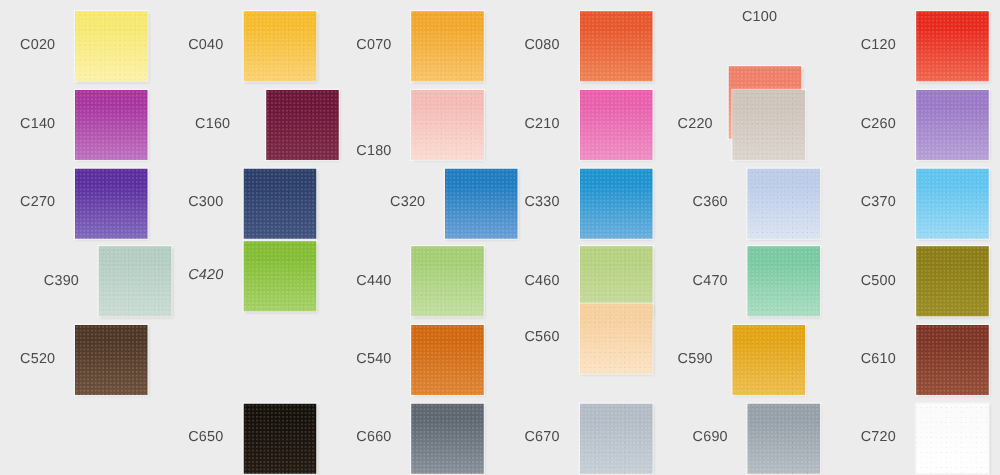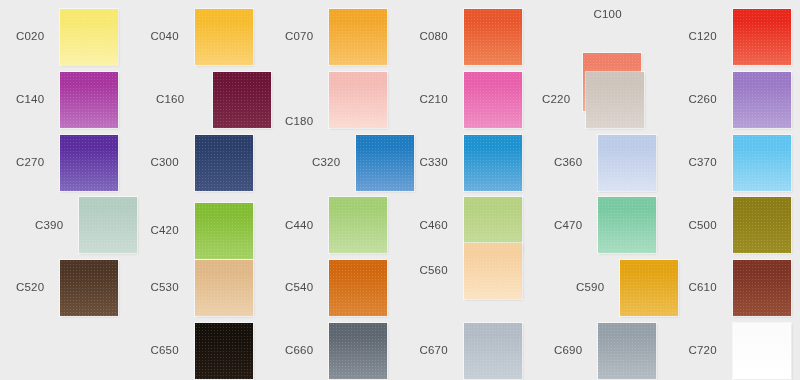--- a/index.html
+++ b/index.html
@@ -187,21 +187,21 @@
       <div class="swatch-chip-wrap">
         <div class="swatch-chip" style="background: linear-gradient(rgb(95, 196, 239) 0%, rgb(95, 196, 239) 22%, rgb(155, 217, 245) 100%);"></div>
       </div>
     </div>
     <div class="swatch-cell" style="left: 8px; top: 197.4px; margin-left: 19px;">
       <div class="swatch-label">C390</div>
       <div class="swatch-chip-wrap">
         <div class="swatch-chip" style="background: linear-gradient(rgb(180, 205, 195) 0%, rgb(180, 205, 195) 22%, rgb(202, 220, 212) 100%);"></div>
       </div>
     </div>
-    <div class="swatch-cell" style="left: 142.5px; top: 203px;">
+    <div class="swatch-cell" style="left: 142.5px; top: 193px; font-style: italic;">
       <div class="swatch-label">C420</div>
       <div class="swatch-chip-wrap">
         <div class="swatch-chip" style="background: linear-gradient(rgb(131, 189, 51) 0%, rgb(131, 189, 51) 22%, rgb(165, 209, 101) 100%);"></div>
       </div>
     </div>
     <div class="swatch-cell" style="left: 277px; top: 197.4px;">
       <div class="swatch-label">C440</div>
       <div class="swatch-chip-wrap">
         <div class="swatch-chip" style="background: linear-gradient(rgb(164, 206, 116) 0%, rgb(164, 206, 116) 22%, rgb(195, 222, 160) 100%);"></div>
       </div>
@@ -223,39 +223,33 @@
       <div class="swatch-chip-wrap">
         <div class="swatch-chip" style="background: linear-gradient(rgb(140, 125, 22) 0%, rgb(140, 125, 22) 22%, rgb(156, 141, 35) 100%);"></div>
       </div>
     </div>
     <div class="swatch-cell" style="left: 8px; top: 260.2px;">
       <div class="swatch-label">C520</div>
       <div class="swatch-chip-wrap">
         <div class="swatch-chip" style="background: linear-gradient(rgb(78, 54, 38) 0%, rgb(78, 54, 38) 22%, rgb(109, 81, 60) 100%);"></div>
       </div>
     </div>
-    <div class="swatch-cell" style="left: 142.5px; top: 260.2px;">
-      <div class="swatch-label">C530</div>
-      <div class="swatch-chip-wrap">
-        <div class="swatch-chip" style="background: linear-gradient(rgb(224, 184, 135) 0%, rgb(224, 184, 135) 22%, rgb(236, 208, 171) 100%);"></div>
-      </div>
-    </div>
     <div class="swatch-cell" style="left: 277px; top: 260.2px;">
       <div class="swatch-label">C540</div>
       <div class="swatch-chip-wrap">
         <div class="swatch-chip" style="background: linear-gradient(rgb(209, 104, 15) 0%, rgb(209, 104, 15) 22%, rgb(221, 133, 52) 100%);"></div>
       </div>
     </div>
     <div class="swatch-cell" style="left: 411.5px; top: 243px;">
       <div class="swatch-label">C560</div>
       <div class="swatch-chip-wrap">
         <div class="swatch-chip" style="background: linear-gradient(rgb(246, 207, 158) 0%, rgb(246, 207, 158) 22%, rgb(251, 227, 195) 100%);"></div>
       </div>
     </div>
-    <div class="swatch-cell" style="left: 568px; top: 260.2px;">
+    <div class="swatch-cell" style="left: 534px; top: 260.2px;">
       <div class="swatch-label">C590</div>
       <div class="swatch-chip-wrap">
         <div class="swatch-chip" style="background: linear-gradient(rgb(227, 163, 19) 0%, rgb(227, 163, 19) 22%, rgb(237, 190, 78) 100%);"></div>
       </div>
     </div>
     <div class="swatch-cell" style="left: 680.5px; top: 260.2px;">
       <div class="swatch-label">C610</div>
       <div class="swatch-chip-wrap">
         <div class="swatch-chip" style="background: linear-gradient(rgb(125, 52, 36) 0%, rgb(125, 52, 36) 22%, rgb(150, 78, 56) 100%);"></div>
       </div>

